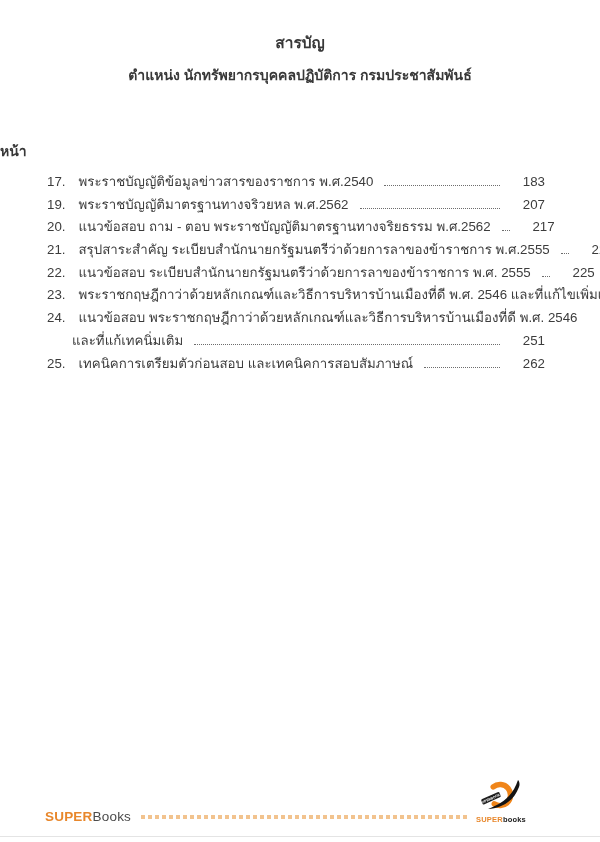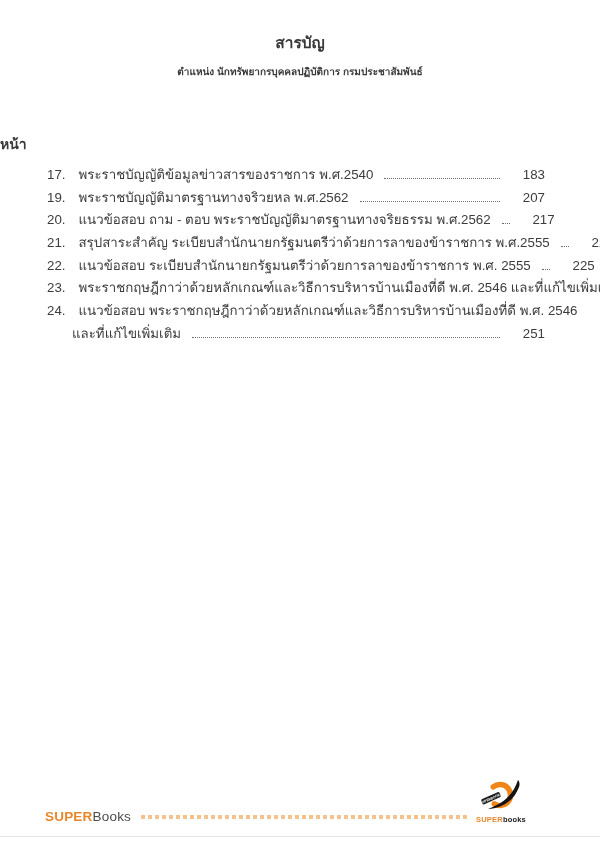--- a/index.html
+++ b/index.html
@@ -19,21 +19,21 @@
   .doc-title {
     margin-top: 30px;
     text-align: center;
     font-size: 15.5px;
     font-weight: bold;
     color: #383838;
   }
   .doc-subtitle {
     margin-top: 9px;
     text-align: center;
-    font-size: 10px;
+    font-size: 14px;
     font-weight: bold;
     color: #383838;
   }
   .page-col-header {
     margin-top: 54px;
     padding-right: 55px;
     text-align: left;
     font-size: 14px;
     font-weight: bold;
     color: #383838;
@@ -191,25 +191,31 @@
 
       <div class="toc-row">
         <span class="toc-num">24.</span>
         <span class="toc-text">แนวข้อสอบ พระราชกฤษฎีกาว่าด้วยหลักเกณฑ์และวิธีการบริหารบ้านเมืองที่ดี พ.ศ. 2546</span>
         <span class="toc-leader hidden-leader"></span>
         <span class="toc-page"></span>
       </div>
 
       <div class="toc-row indent">
         <span class="toc-num"></span>
-        <span class="toc-text">และที่แก้ไขเพิ่มเติม</span>
+        <span class="toc-text">และที่แก้เทคนิ่มเติม</span>
         <span class="toc-leader"></span>
         <span class="toc-page">251</span>
       </div>
 
+      <div class="toc-row">
+        <span class="toc-num">25.</span>
+        <span class="toc-text">เทคนิคการเตรียมตัวก่อนสอบ และเทคนิคการสอบสัมภาษณ์</span>
+        <span class="toc-leader"></span>
+        <span class="toc-page">262</span>
+      </div>
     </div>
 
   <div class="footer">
     <div class="brand">
       <span class="brand-super">SUPER</span><span class="brand-books">Books</span>
     </div>
     <div class="footer-dashes"></div>
     <div class="footer-logo">
       <svg width="42" height="36" viewBox="0 0 42 36">
 

